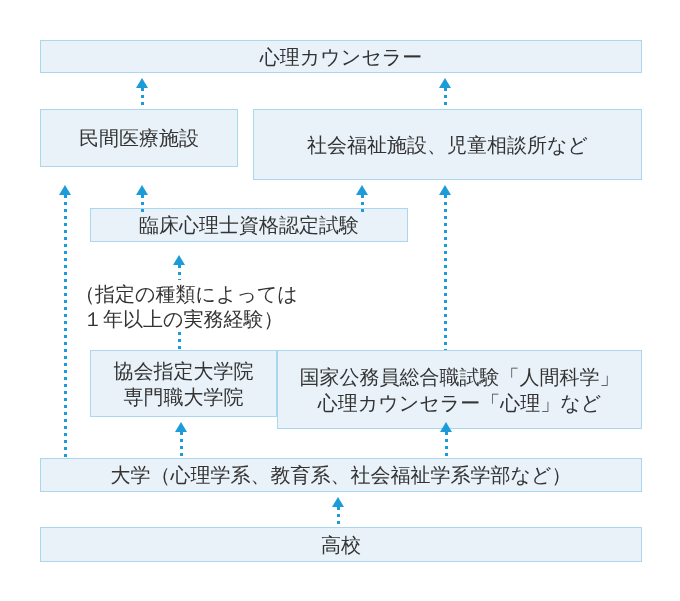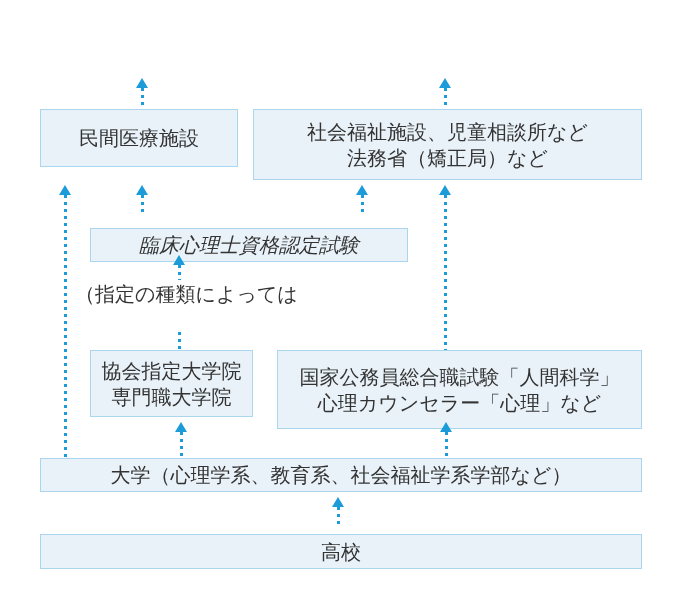--- a/index.html
+++ b/index.html
@@ -63,53 +63,56 @@
     width: 3px;
     flex: 1 1 auto;
     background: repeating-linear-gradient(to bottom, var(--arrow) 0 3px, transparent 3px 7px);
   }
 </style>
 </head>
 <body>
 
 <div class="diagram">
 
+  <div class="box" style="left:40px; top:40px; width:602px; height:33px;">
+    <span>心理カウンセラー</span>
+  </div>
 
   <div class="box" style="left:40px; top:109px; width:198px; height:58px;">
     <span>民間医療施設</span>
   </div>
 
   <div class="box" style="left:253px; top:109px; width:389px; height:71px;">
     <span>社会福祉施設、児童相談所など</span>
-    <span>法務省（矯正局）など</span>
   </div>
 
-  <div class="box" style="left:90px; top:228px; width:318px; height:34px;font-style:italic;">
+  <div class="box" style="left:90px; top:208px; width:318px; height:34px;">
     <span>臨床心理士資格認定試験</span>
   </div>
 
   <div class="note" style="left:75px; top:282px;">
     <div class="line1">（指定の種類によっては</div>
+    <div class="line2">１年以上の実務経験）</div>
   </div>
 
-  <div class="box" style="left:90px; top:350px; width:163px; height:67px;">
+  <div class="box" style="left:90px; top:350px; width:187px; height:67px;">
     <span>協会指定大学院</span>
     <span>専門職大学院</span>
   </div>
 
   <div class="box" style="left:277px; top:350px; width:365px; height:79px;">
     <span>国家公務員総合職試験「人間科学」</span>
     <span>心理カウンセラー「心理」など</span>
   </div>
 
   <div class="box" style="left:40px; top:458px; width:602px; height:34px;text-align:center;">
     <span>大学（心理学系、教育系、社会福祉学系学部など）</span>
   </div>
 
-  <div class="box" style="left:40px; top:527px; width:602px; height:35px;margin-top:7px;">
+  <div class="box" style="left:40px; top:527px; width:602px; height:35px;">
     <span>高校</span>
   </div>
 
   <div class="arrow" style="left:136px; top:78px; height:31px;">
     <div class="arrow-head"></div>
     <div class="arrow-tail"></div>
   </div>
 
   <div class="arrow" style="left:439px; top:78px; height:31px;">
     <div class="arrow-head"></div>

